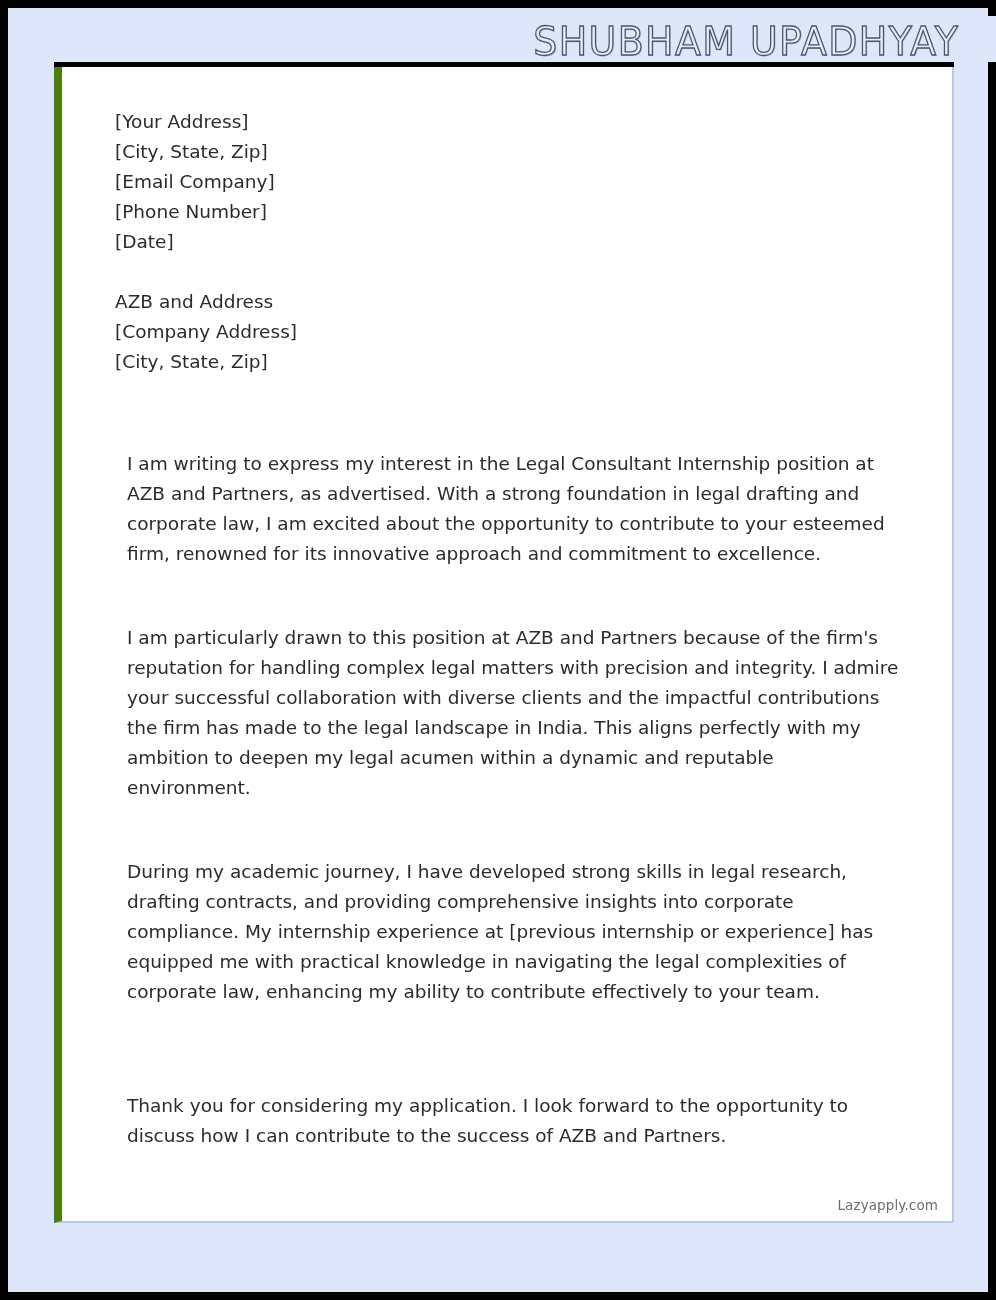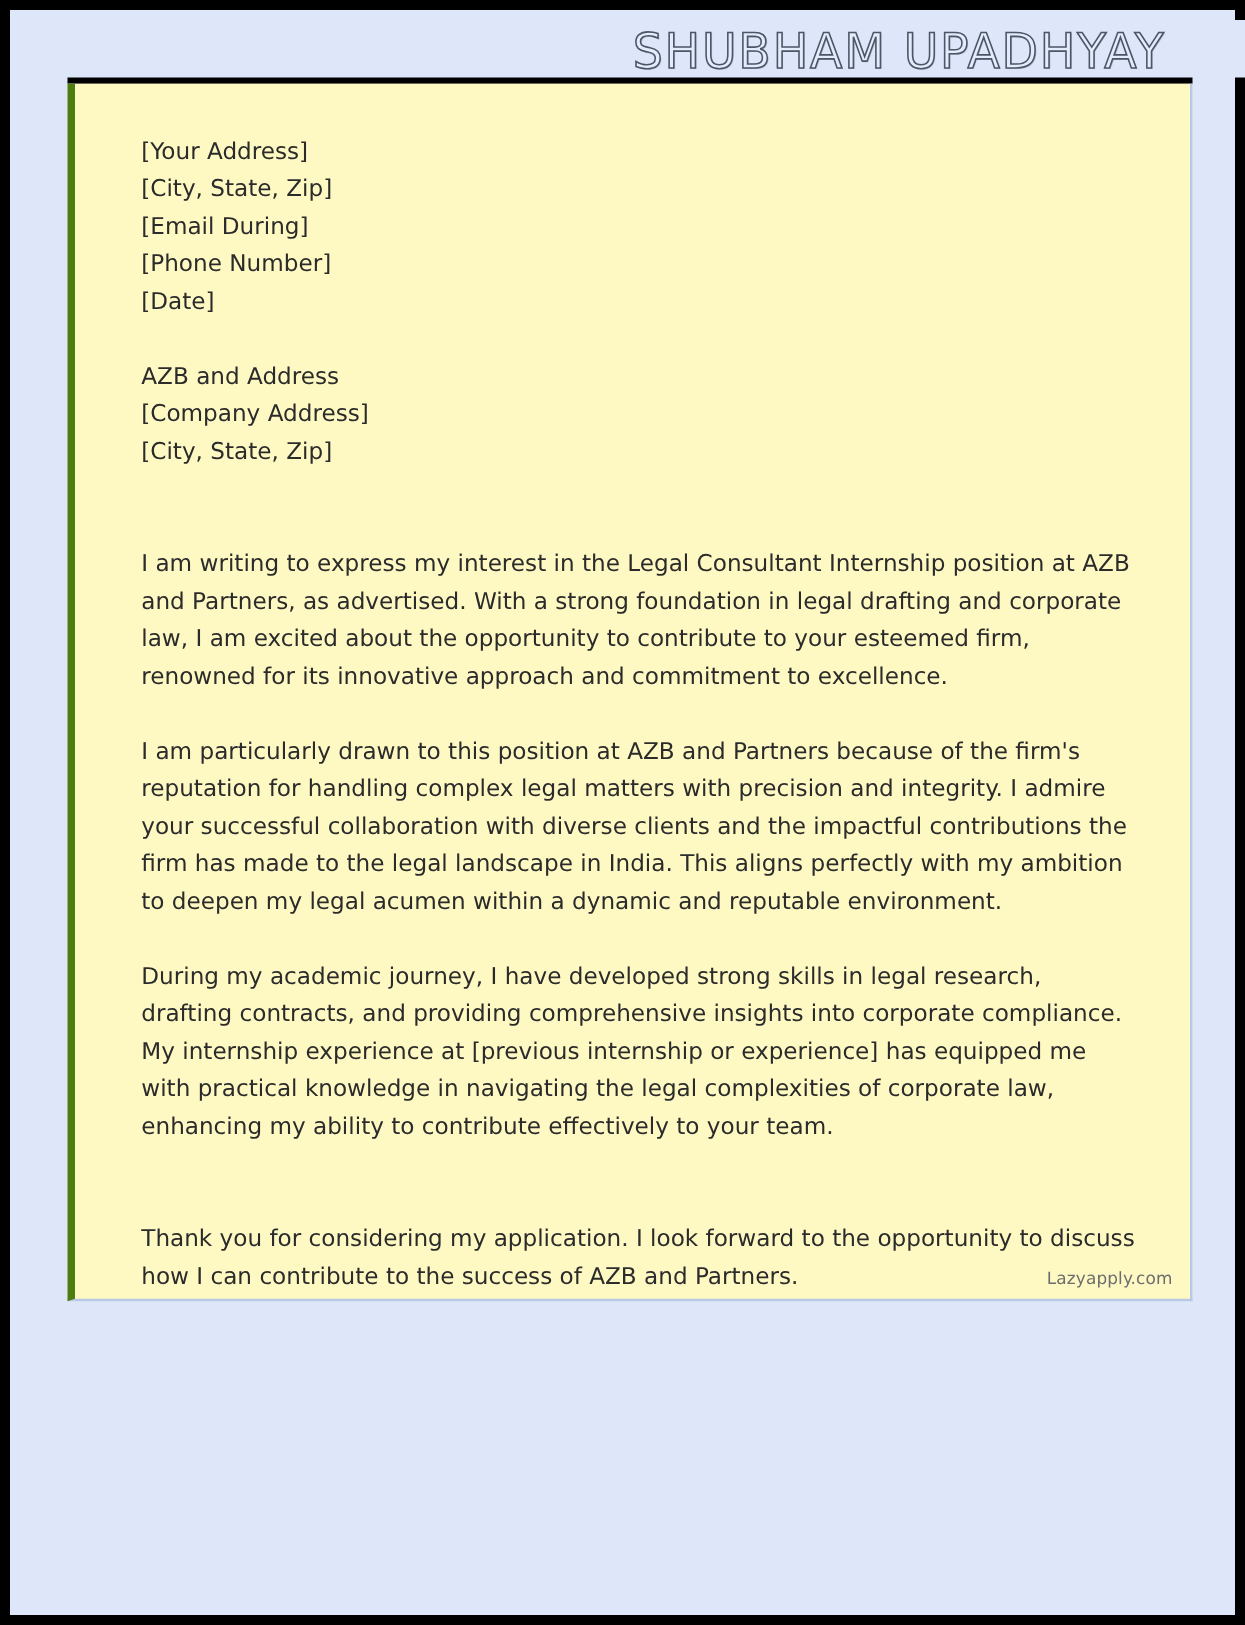--- a/index.html
+++ b/index.html
@@ -35,21 +35,21 @@
     position: absolute;
     left: 8px;
     top: 8px;
     width: 980px;
     height: 46px;
     background: #dee6f9;
     display: flex;
     align-items: flex-end;
     justify-content: flex-end;
     box-sizing: border-box;
-    padding-right: 64px;
+    padding-right: 37px;
   }
 
   #applicant-name {
     font-family: "DejaVu Sans", sans-serif;
     font-size: 39px;
     line-height: 40px;
     font-weight: 400;
     letter-spacing: 1.5px;
     text-transform: uppercase;
     color: #e4ecfb;
@@ -69,23 +69,23 @@
     height: 5px;
     background: #000000;
   }
 
   
   #page {
     position: absolute;
     left: 46px;
     top: 59px;
     width: 900px;
-    height: 974px;
-    background: #fef9c3;
-    border-left: 6px solid #4d7c0f;
+    height: 1156px;
+    background: #ffffff;
+    border-left: 8px solid #4d7c0f;
     border-right: 2px solid #b7c8ea;
     border-bottom: 2px solid #b7c8ea;
     box-sizing: border-box;
     overflow: hidden;
   }
 
   #letter-body {
     position: absolute;
     left: 53px;
     top: 40px;
@@ -106,21 +106,21 @@
 
   .gap {
     height: 30px;
   }
 
   .salutation {
     margin: 0;
   }
 
   .para {
-    margin: 0;
+    margin: 12px;
     text-align: left;
   }
 
   
   #watermark {
     position: absolute;
     right: 14px;
     bottom: 8px;
     font-size: 13.5px;
     line-height: 16px;
@@ -140,21 +140,21 @@
 
   <div id="header-rule"></div>
 
   <div id="page">
 
     <div id="letter-body">
 
       <div class="addr-block">
         <span class="addr-line">[Your Address]</span>
         <span class="addr-line">[City, State, Zip]</span>
-        <span class="addr-line">[Email During]</span>
+        <span class="addr-line">[Email Company]</span>
         <span class="addr-line">[Phone Number]</span>
         <span class="addr-line">[Date]</span>
       </div>
 
       <div class="gap"></div>
 
       <div class="addr-block">
         <span class="addr-line">AZB and Address</span>
         <span class="addr-line">[Company Address]</span>
         <span class="addr-line">[City, State, Zip]</span>

